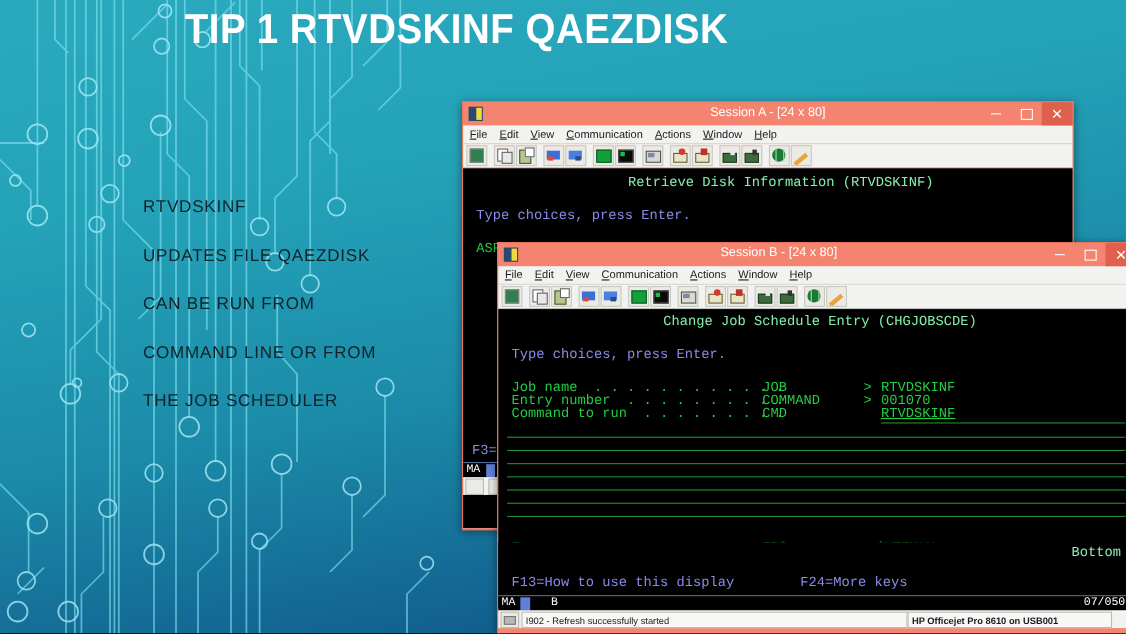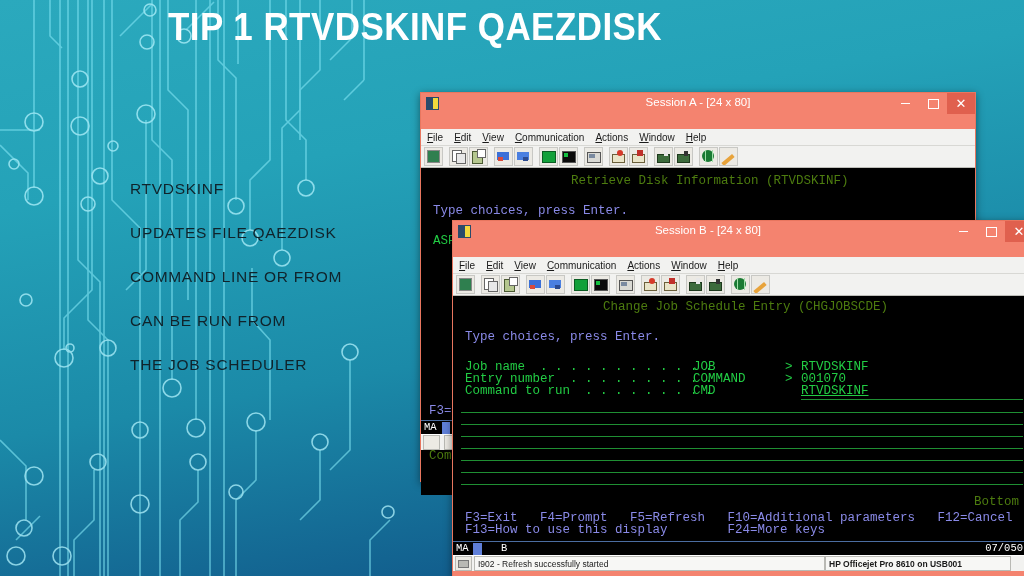--- a/index.html
+++ b/index.html
@@ -13,21 +13,21 @@
   
   #title{position:absolute;left:168px;top:6px;font-size:38px;font-weight:bold;color:#ffffff;
      letter-spacing:.5px;font-family:"Liberation Sans Narrow","Liberation Sans",sans-serif;
      transform:scaleX(.92);transform-origin:left center;white-space:nowrap;}
   #subtitle{position:absolute;left:130px;top:84px;font-size:17px;color:#cfeef5;letter-spacing:1.1px;white-space:nowrap;}
   #bullets{position:absolute;left:130px;top:180px;width:300px;}
   .bullet{font-size:15.5px;color:#10232b;letter-spacing:.7px;margin-bottom:26px;white-space:nowrap;}
 
   
   .win{position:absolute;background:#f4836f;border:1px solid #e8765f;box-shadow:0 2px 8px rgba(0,0,0,.45);}
-  .win-titlebar{height:36px;position:relative;}
+  .win-titlebar{height:21px;position:relative;}
   .win-icon{position:absolute;left:5px;top:4px;width:13px;height:13px;background:#2a4a6b;}
   .win-icon:after{content:"";position:absolute;right:1px;top:1px;width:5px;height:11px;background:#f2d83c;}
   .win-title{position:absolute;left:0;right:0;top:3px;text-align:center;font-size:11.5px;color:#ffffff;}
   .win-ctrls{position:absolute;right:0;top:0;height:21px;display:flex;align-items:center;}
   .wc{width:28px;height:21px;display:flex;align-items:center;justify-content:center;color:#fff;font-size:11px;}
   .wc.min:before{content:"";display:block;width:9px;height:1.5px;background:#fff;}
   .wc.max:before{content:"";display:block;width:9px;height:8px;border:1.5px solid #fff;}
   .wc.close{background:#e0604e;font-size:13px;line-height:1;}
 
   .win-menu{background:#f2f2f0;height:16px;display:flex;align-items:center;padding-left:6px;
@@ -36,21 +36,21 @@
   .menu-item span.acc{text-decoration:underline;}
 
   .win-toolbar{background:#f2f2f0;height:21px;display:flex;align-items:center;padding-left:3px;gap:1px;
      border-bottom:1px solid #bdbdb8;}
   .tb{width:17px;height:17px;border:1px solid #c8c8c4;background:#eceae4;position:relative;overflow:hidden;}
   .tb.gap{margin-left:5px;}
   .tb i{position:absolute;display:block;}
 
   .term{background:#000000;font-family:"Liberation Mono","DejaVu Sans Mono",monospace;
      position:relative;overflow:hidden;}
-  .t-white{color:#4d7c0f;}
+  .t-white{color:#86efac;}
   .t-blue{color:#8a8ae8;}
   .t-green{color:#22cc44;}
   .row{white-space:pre;position:absolute;}
   .uline{text-decoration:underline;}
   .inpline{position:absolute;border-bottom:1px solid #1f8f33;}
 
   .win-status{background:#f2f2f0;height:15px;display:flex;align-items:center;
      border-top:1px solid #fff;font-size:8.5px;color:#1a1a1a;}
   .sb-ico{width:15px;height:13px;border:1px solid #b9b9b4;margin:0 2px;position:relative;background:#eceae4;}
   .sb-cell{border:1px solid #b9b9b4;height:13px;display:flex;align-items:center;padding:0 3px;background:#f7f7f5;}
@@ -138,22 +138,22 @@
         <circle cx="62" cy="556" r="9"></circle>
       <circle cx="236" cy="492" r="7"></circle>
     </g>
   </svg>
 
   <div id="title">TIP 1 RTVDSKINF  QAEZDISK</div>
 
   <div id="bullets">
     <div class="bullet">RTVDSKINF</div>
     <div class="bullet">UPDATES FILE QAEZDISK</div>
+    <div class="bullet">CAN BE RUN FROM</div>
     <div class="bullet">COMMAND LINE OR FROM</div>
-    <div class="bullet">CAN BE RUN FROM</div>
     <div class="bullet">THE JOB SCHEDULER</div>
   </div>
 
   <div class="win" id="winA" style="left:420px;top:92px;width:554px;height:388px;">
     <div class="win-titlebar">
       <div class="win-icon"></div>
       <div class="win-title">Session A - [24 x 80]</div>
       <div class="win-ctrls">
         <div class="wc min"></div>
         <div class="wc max"></div>
@@ -227,21 +227,21 @@
         </div>
     </div>
 
     <div class="term" style="left:0;top:0;width:554px;height:327px;font-size:12.5px;line-height:15px;">
       <div class="row t-white" style="left:150px;top:6px;">Retrieve Disk Information (RTVDSKINF)</div>
       <div class="row t-blue" style="left:12px;top:36px;">Type choices, press Enter.</div>
       <div class="row t-green" style="left:12px;top:66px;">ASP device  . . . . . . . . . . .</div>
       <div class="row t-green uline" style="left:272px;top:66px;">*SYSBAS</div>
       <div class="inpline" style="left:272px;top:81px;width:88px;"></div>
       <div class="row t-green" style="left:385px;top:66px;">Name, *SYSBAS</div>
-      <div class="row t-blue" style="left:8px;top:236px;">F3=</div>
+      <div class="row t-blue" style="left:8px;top:250px;">F3=</div>
       <div class="row t-blue" style="left:8px;top:265px;">F13</div>
       <div class="row t-white" style="left:8px;top:281px;">Com</div>
     </div>
 
     <div class="opstat" style="position:absolute;left:0;top:327px;width:554px;">
       <span style="position:absolute;left:3px;top:0;">MA</span>
       <span style="position:absolute;left:21px;top:1px;width:8px;height:12px;background:#5f7fd8;"></span>
     </div>
 
     <div class="win-status" style="position:absolute;left:0;top:341px;width:554px;">
@@ -370,21 +370,20 @@
       <div class="row t-green" style="left:196px;top:246px;">+ for more values</div>
       <div class="inpline" style="left:344px;top:261px;width:32px;"></div>
 
       <div class="row t-green" style="left:12px;top:258px;">Schedule time  . . . . . . . . .</div>
       <div class="row t-green" style="left:240px;top:258px;">SCDTIME</div>
       <div class="row t-green uline" style="left:344px;top:258px;">'11:30:00'</div>
     </div>
 
     <div class="term" style="position:absolute;left:0;top:272px;width:576px;height:48px;font-size:12.5px;line-height:15px;">
       <div class="row t-white" style="right:10px;top:2px;">Bottom</div>
-      <div class="row t-blue" style="left:12px;top:18px;">F3=Exit   F4=Prompt   F5=Refresh   F10=Additional parameters   F12=Cancel</div>
       <div class="row t-blue" style="left:12px;top:30px;">F13=How to use this display        F24=More keys</div>
     </div>
 
     <div class="opstat" style="position:absolute;left:0;top:320px;width:576px;">
       <span style="position:absolute;left:3px;top:0;">MA</span>
       <span style="position:absolute;left:20px;top:1px;width:9px;height:12px;background:#5f7fd8;"></span>
       <span style="position:absolute;left:48px;top:0;">B</span>
       <span style="position:absolute;right:6px;top:0;">07/050</span>
     </div>
 

